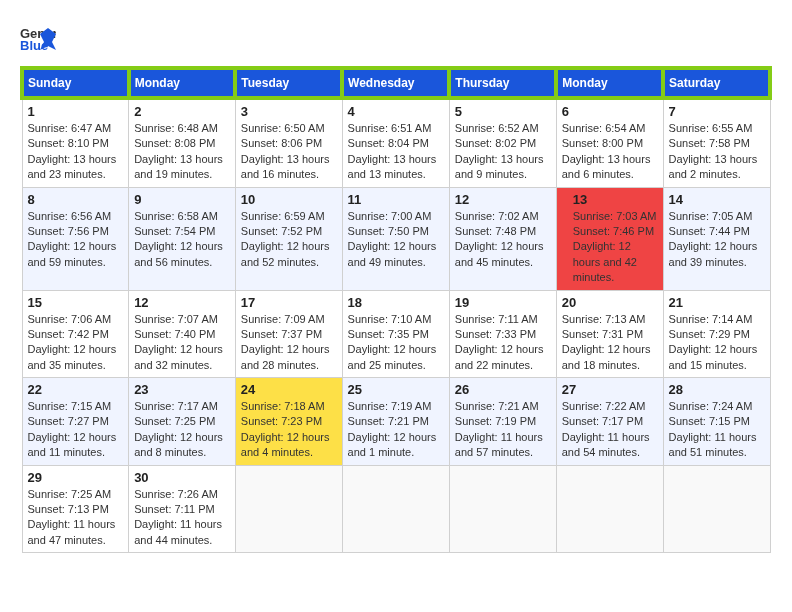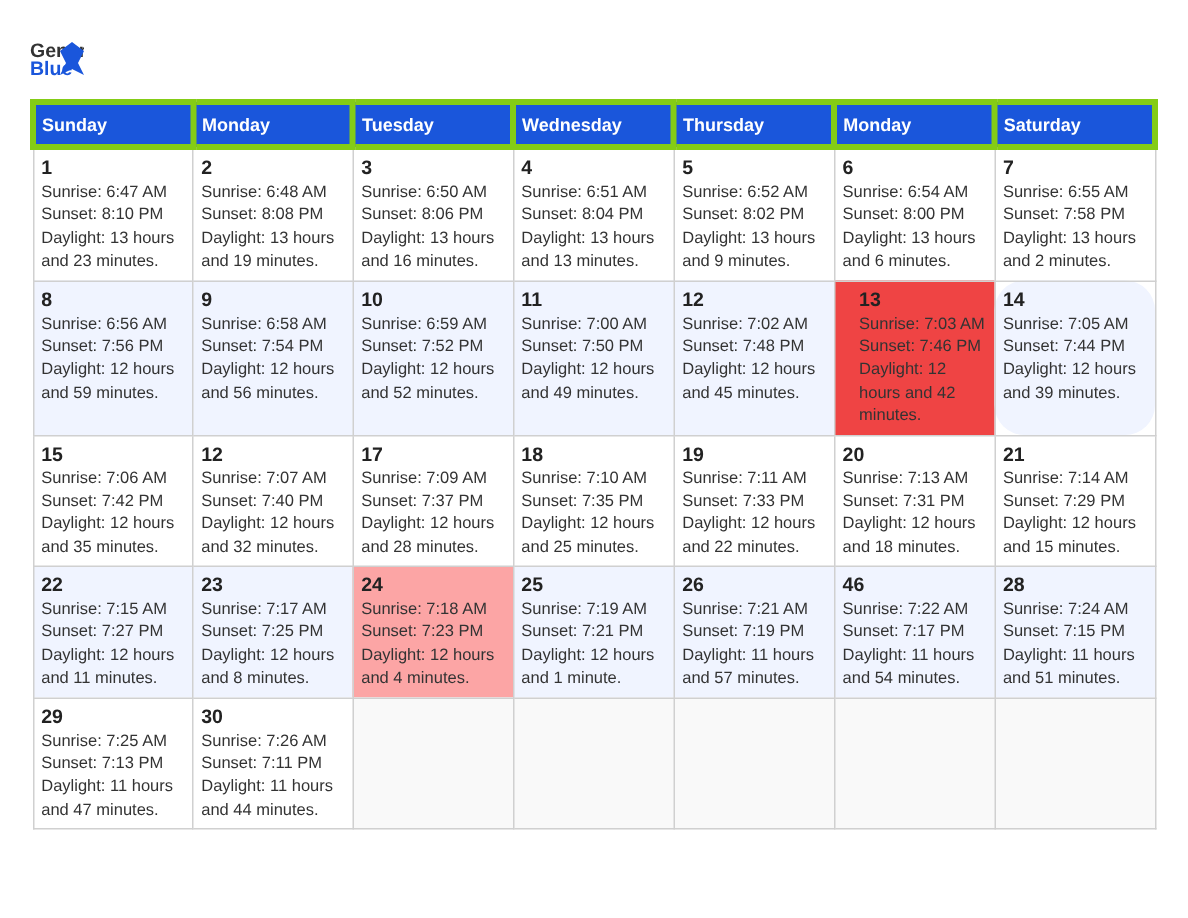--- a/index.html
+++ b/index.html
@@ -209,21 +209,21 @@
         </div>
       </td>
         <td style="background: #ef4444; padding-left: 16px;">
         <div class="day-num">13</div>
         <div class="day-info">
           Sunrise: 7:03 AM<br>
           Sunset: 7:46 PM<br>
           Daylight: 12 hours and 42 minutes.
         </div>
       </td>
-        <td style="background: rgb(240, 244, 255); border-radius: 20px;">
+        <td style="background: rgb(240, 244, 255);">
         <div class="day-num">14</div>
         <div class="day-info">
           Sunrise: 7:05 AM<br>
           Sunset: 7:44 PM<br>
           Daylight: 12 hours and 39 minutes.
         </div>
       </td>
       </tr>
       <tr>
         <td>
@@ -293,21 +293,21 @@
         </div>
       </td>
         <td style="background: rgb(240, 244, 255);">
         <div class="day-num">23</div>
         <div class="day-info">
           Sunrise: 7:17 AM<br>
           Sunset: 7:25 PM<br>
           Daylight: 12 hours and 8 minutes.
         </div>
       </td>
-        <td style="background: #fca5a5; margin-top: 36px;">
+        <td style="background: #fde047; margin-top: 36px;">
         <div class="day-num">24</div>
         <div class="day-info">
           Sunrise: 7:18 AM<br>
           Sunset: 7:23 PM<br>
           Daylight: 12 hours and 4 minutes.
         </div>
       </td>
         <td style="background: rgb(240, 244, 255);">
         <div class="day-num">25</div>
         <div class="day-info">
@@ -318,21 +318,21 @@
       </td>
         <td style="background: rgb(240, 244, 255); margin-left: 16px;">
         <div class="day-num">26</div>
         <div class="day-info">
           Sunrise: 7:21 AM<br>
           Sunset: 7:19 PM<br>
           Daylight: 11 hours and 57 minutes.
         </div>
       </td>
         <td style="background: rgb(240, 244, 255);">
-        <div class="day-num">46</div>
+        <div class="day-num">27</div>
         <div class="day-info">
           Sunrise: 7:22 AM<br>
           Sunset: 7:17 PM<br>
           Daylight: 11 hours and 54 minutes.
         </div>
       </td>
         <td style="background: rgb(240, 244, 255);">
         <div class="day-num">28</div>
         <div class="day-info">
           Sunrise: 7:24 AM<br>

